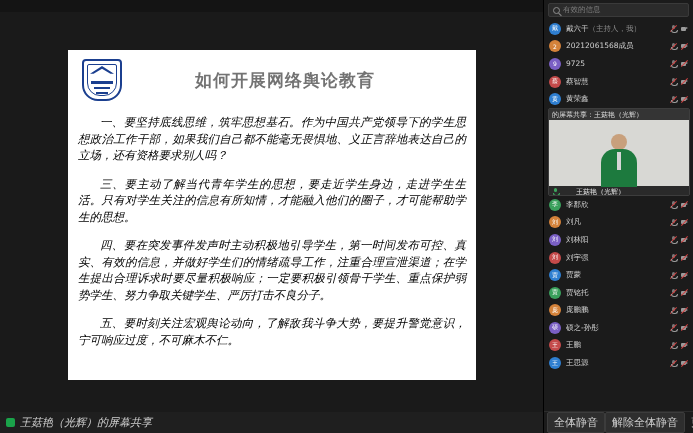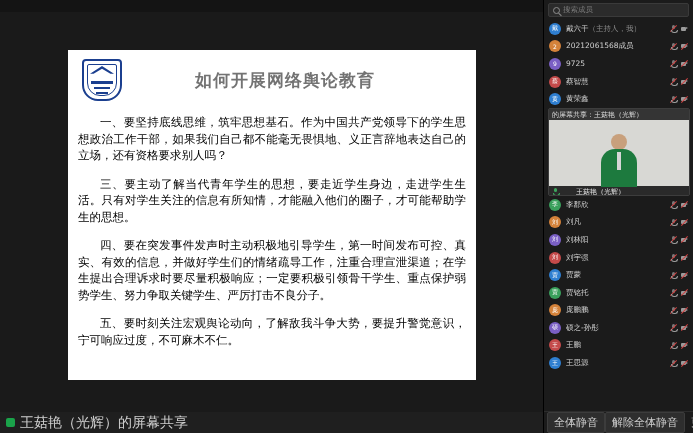--- a/index.html
+++ b/index.html
@@ -109,40 +109,42 @@
   .slide-body {
     color: #000;
     font-size: 11.5px;
     line-height: 16.5px;
     font-family: "DejaVu Sans", sans-serif;
     text-align: justify;
   }
   .slide-body p {
     margin: 12px 0 1px 0;
     text-indent: 22px;
+    font-style: italic;
   }
   .stage-bottombar {
     position: absolute;
     left: 0; bottom: 0;
     width: 543px; height: 21px;
     background: #1f1f1f;
     display: flex;
     align-items: center;
     padding-left: 6px;
   }
   .share-dot {
     width: 9px; height: 9px;
     border-radius: 2px;
     background: #1aa34a;
     margin-right: 5px;
   }
   .share-text {
     color: #cfcfcf;
-    font-size: 14px;
-    font-family: "DejaVu Sans", sans-serif;
+    font-size: 11px;
+    font-family: "DejaVu Sans", sans-serif;
+    font-style: italic;
   }
 
   
   .panel {
     width: 150px;
     height: 433px;
     background: #1b1b1b;
     border-left: 1px solid #000;
     display: flex;
     flex-direction: column;
@@ -448,21 +450,21 @@
       <div class="share-text">王菇艳（光辉）的屏幕共享</div>
     </div>
   </div>
 
   <div class="panel">
 
 
     <div class="search-wrap">
       <div class="search-box">
         <span class="mag"></span>
-        <span class="ph">搜索成员</span>
+        <span class="ph">有效的信息</span>
       </div>
     </div>
 
     <div class="plist" id="plist">
 
       <div class="prow">
           <div class="avatar" style="background: rgb(47, 127, 209);">戴</div>
           <div class="pname">戴六干<span class="sub">（主持人，我）</span></div>
           <div class="picons">
             <span class="mic muted">

